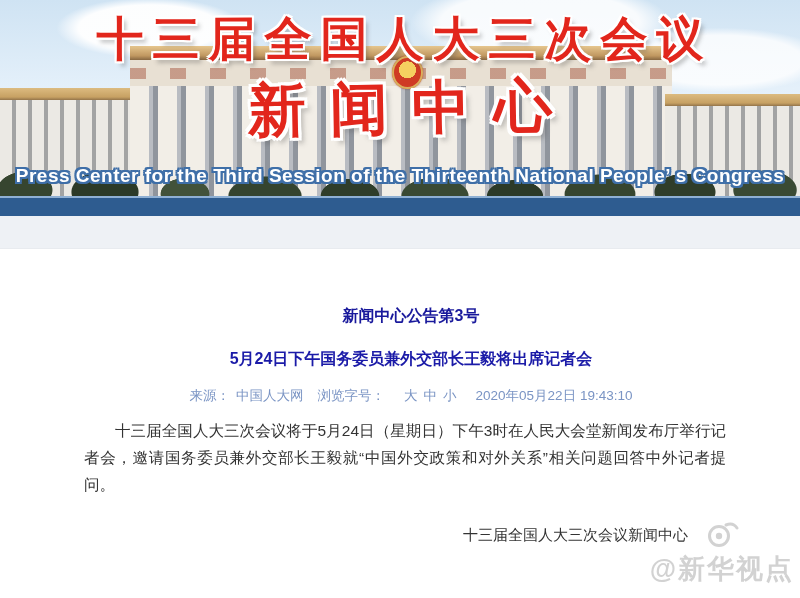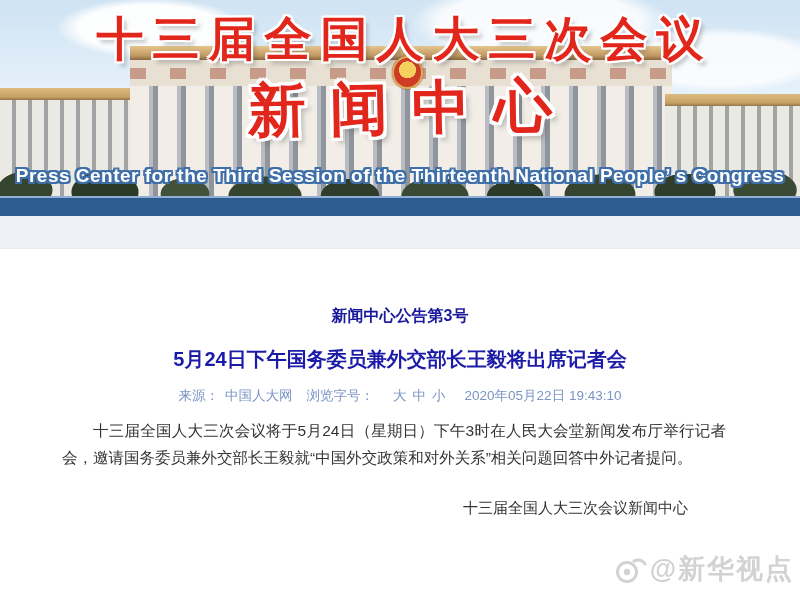--- a/index.html
+++ b/index.html
@@ -79,28 +79,28 @@
     text-shadow:-2px -2px 0 #3f6fa8,2px -2px 0 #3f6fa8,-2px 2px 0 #3f6fa8,2px 2px 0 #3f6fa8,
                 -2px 0 0 #3f6fa8,2px 0 0 #3f6fa8,0 -2px 0 #3f6fa8,0 2px 0 #3f6fa8;
     white-space:nowrap;
   }
 
   
   .blue-bar{width:800px;height:18px;background:#2e5c90;border-top:2px solid #8fb0d4;}
   .gray-band{width:800px;height:32px;background:#eef1f5;border-bottom:1px solid #e8ebef;}
 
   
-  .content{padding:58px 62px 0 62px;}
+  .content{padding:58px 62px 0 84px;}
   .notice-no{
     margin:0;text-align:center;
     font-size:16px;font-weight:bold;color:#19199c;line-height:18px;
   }
   .article-title{
     margin:21px 0 0 0;text-align:center;
-    font-size:20px;font-weight:bold;color:#1b1ba8;line-height:26px;
+    font-size:16px;font-weight:bold;color:#1b1ba8;line-height:26px;
   }
   .meta{
     margin:16px 0 0 0;text-align:center;
     font-size:13.5px;color:#7a94c4;line-height:16px;
   }
   .meta .src{margin:0 14px 8px 6px;cursor:pointer;text-align:right;}
   .meta .fs-label{margin-right:16px;}
   .meta .fs{margin:0 3px;cursor:pointer;}
   .meta .dt{margin-left:16px;}
   .body-p{
@@ -111,21 +111,21 @@
   .signature{
     margin-top:28px;text-align:right;padding-right:50px;
     font-size:15px;color:#333333;line-height:18px;
   }
 
   
   .watermark{
     position:absolute;right:6px;bottom:1px;
     display:flex;align-items:center;gap:2px;
     color:#d2d2d2;font-size:27px;font-weight:bold;letter-spacing:2px;
-    pointer-events:none;white-space:nowrap;
+    pointer-events:none;white-space:nowrap;flex-direction:column;
   }
   .wm-icon{display:block;}
 </style>
 </head>
 <body>
 
 <div class="page">
 
   <header class="banner">
     <div class="sky"></div>

